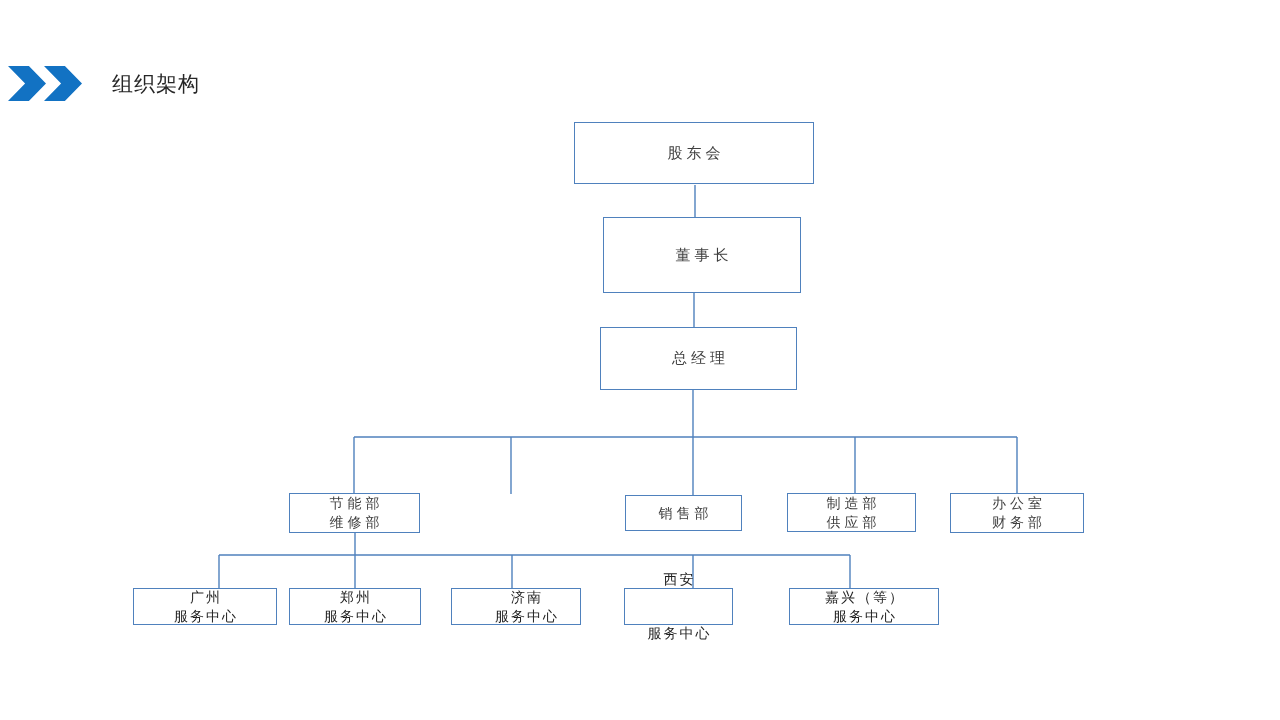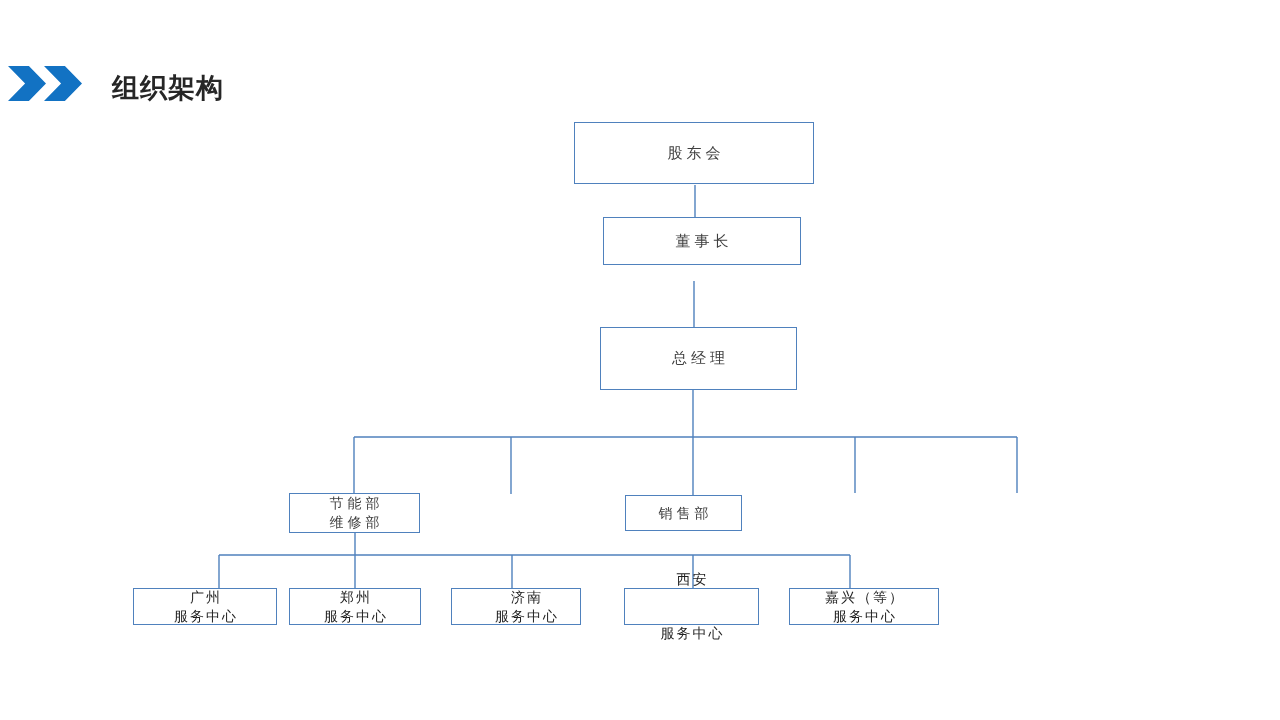--- a/index.html
+++ b/index.html
@@ -21,21 +21,21 @@
 
   
   .chevron{
     position:absolute;top:66px;width:38px;height:35px;background:var(--accent);
     clip-path:polygon(0 0,55% 0,100% 50%,55% 100%,0 100%,45% 50%);
   }
   .chevron.c1{left:8px;}
   .chevron.c2{left:44px;}
   .page-title{
     position:absolute;left:112px;top:70px;
-    font-size:27px;font-weight:bold;color:#262626;
+    font-size:21px;font-weight:normal;color:#262626;
     letter-spacing:1px;
   }
 
   
   svg.connectors{position:absolute;left:0;top:0;pointer-events:none;}
   svg.connectors line{stroke:var(--line);stroke-width:1.4;}
 
   
   .node{
     position:absolute;
@@ -48,33 +48,33 @@
     line-height:1.35;
     letter-spacing:4px;
     text-indent:4px; 
   }
   .node.top{font-size:15px;}
   .node.svc{color:var(--ink-dark);letter-spacing:2px;text-indent:2px;}
   .node span{display:block;white-space:nowrap;}
 
   
   #n-root      {left:574px;top:122px;width:240px;height:62px;}
-  #n-chairman  {left:603px;top:217px;width:198px;height:48px;}
+  #n-chairman  {left:603px;top:217px;width:198px;height:76px;}
   #n-gm        {left:600px;top:327px;width:197px;height:63px;}
 
   #n-d0{left:289px;top:493px;width:131px;height:40px;}
   #n-d1{left:443px;top:494px;width:132px;height:37px;}
   #n-d2{left:625px;top:495px;width:117px;height:36px;}
   #n-d3{left:787px;top:493px;width:129px;height:39px;}
   #n-d4{left:950px;top:493px;width:134px;height:40px;}
 
   #n-s0{left:133px;top:588px;width:144px;height:37px;}
   #n-s1{left:289px;top:588px;width:132px;height:37px;}
   #n-s2{left:451px;top:588px;width:130px;height:37px;padding-left:20px;}
-  #n-s3{left:624px;top:588px;width:135px;height:37px;gap:35px;}
+  #n-s3{left:624px;top:588px;width:109px;height:37px;gap:35px;}
   #n-s4{left:789px;top:588px;width:150px;height:37px;text-align:center;}
 </style>
 </head>
 <body>
 
 <div class="slide">
 
   <div class="chevron c1"></div>
   <div class="chevron c2"></div>
   <div class="page-title">组织架构</div>
@@ -111,20 +111,28 @@
     <span>节能部</span>
     <span>维修部</span>
   </div>
 
   <div class="node top" id="n-gm">
     <span>总经理</span>
   </div>
   <div class="node" id="n-d2">
     <span>销售部</span>
   </div>
+  <div class="node" id="n-d3">
+    <span>制造部</span>
+    <span>供应部</span>
+  </div>
+  <div class="node" id="n-d4">
+    <span>办公室</span>
+    <span>财务部</span>
+  </div>
 
   <div class="node svc" id="n-s0">
     <span>广州</span>
     <span>服务中心</span>
   </div>
   <div class="node svc" id="n-s1">
     <span>郑州</span>
     <span>服务中心</span>
   </div>
   <div class="node svc" id="n-s2">

